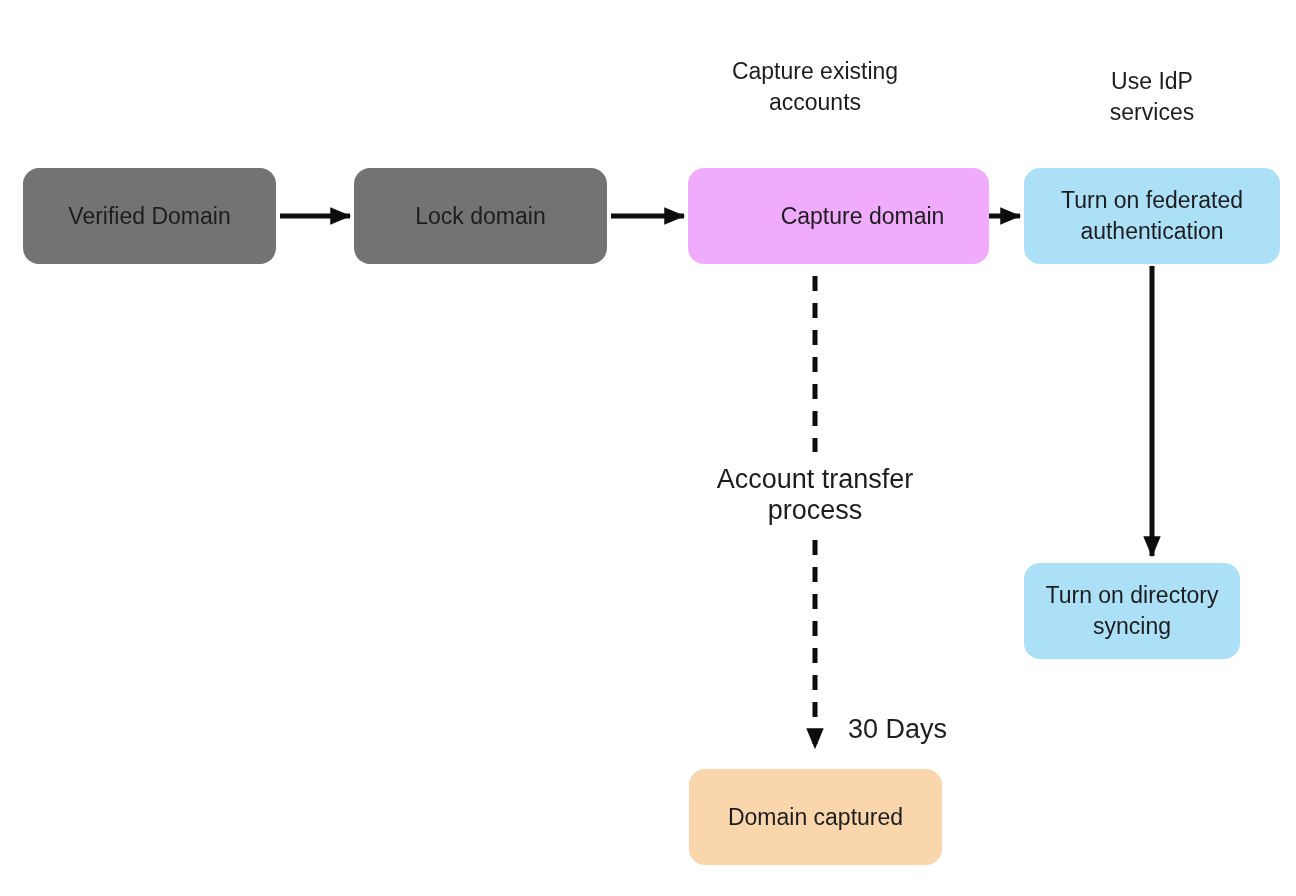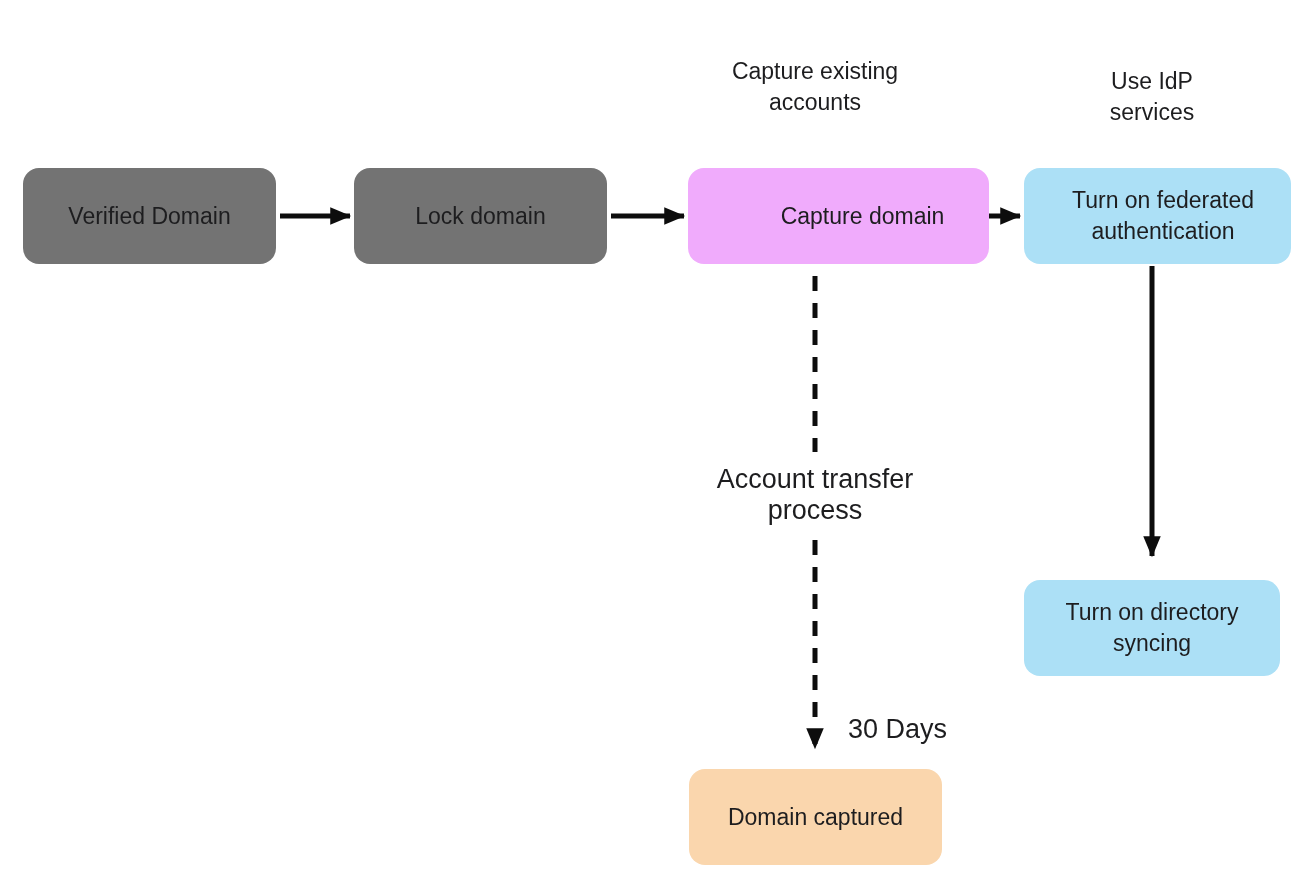--- a/index.html
+++ b/index.html
@@ -45,21 +45,21 @@
     font-size: 27px;
     line-height: 31px;
     white-space: pre-line;
   }
 
   
   .n-verified  { left: 23px;   top: 168px; }
   .n-lock      { left: 354px;  top: 168px; }
   .n-capture   { left: 688px;  top: 168px; }
   .n-federated { left: 1024px; top: 168px; width: 256px; }
-  .n-directory { left: 1024px; top: 563px; width: 256px; margin-top: 17px; }
+  .n-directory { left: 1024px; top: 563px; width: 216px; }
   .n-captured  { left: 689px;  top: 757px; }
 
   
   .c-lock     { left: 481px;  top: 34px; }
   .c-capture  { left: 815px;  top: 56px; }
   .c-idp      { left: 1152px; top: 66px; }
 
   
   .l-transfer { left: 815px; top: 464px; transform: translateX(-50%); text-align: center; }
   .l-30days   { left: 848px; top: 714px; }
@@ -89,21 +89,21 @@
   </div>
 
   <div class="node n-lock" style="background-color: #737373;">
     <span>Lock domain</span>
   </div>
 
   <div class="node n-capture" style="background-color: #f0abfc; padding-left: 48px;">
     <span>Capture domain</span>
   </div>
 
-  <div class="node n-federated" style="background-color: rgb(172, 224, 246); padding-left: 11px;">
+  <div class="node n-federated" style="background-color: rgb(172, 224, 246);">
     <span>Turn on federated
 authentication</span>
   </div>
 
   <div class="node n-directory" style="background-color: rgb(172, 224, 246);">
     <span>Turn on directory
 syncing</span>
   </div>
 
   <div class="node n-captured" style="background-color: rgb(250, 214, 173); margin-top: 12px;">

